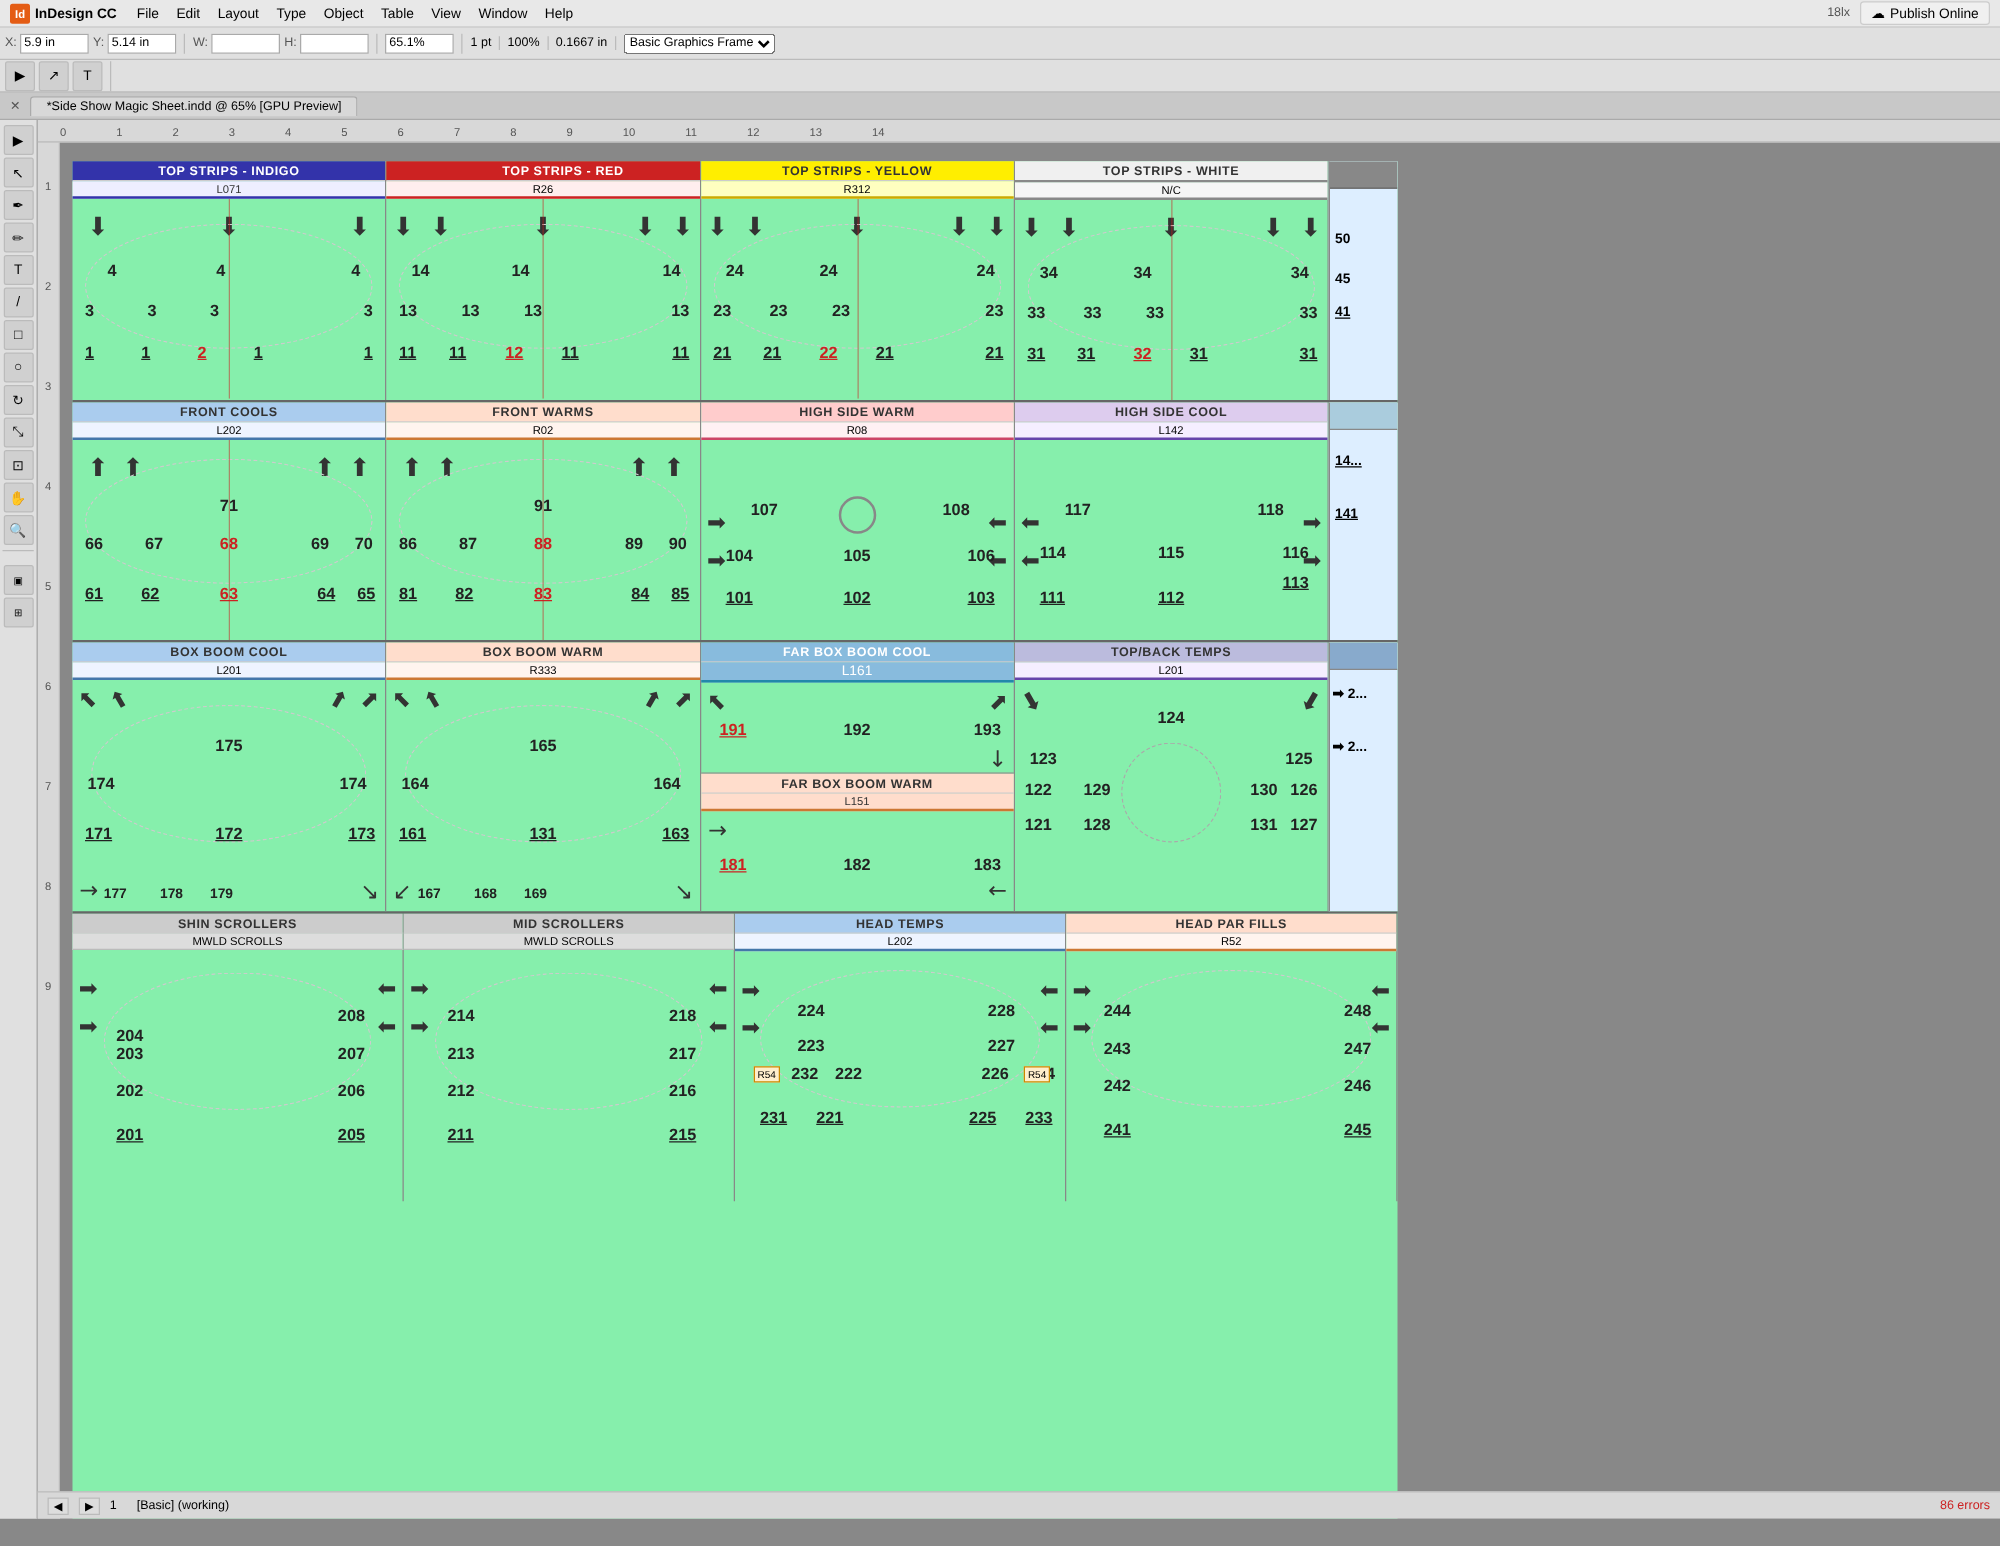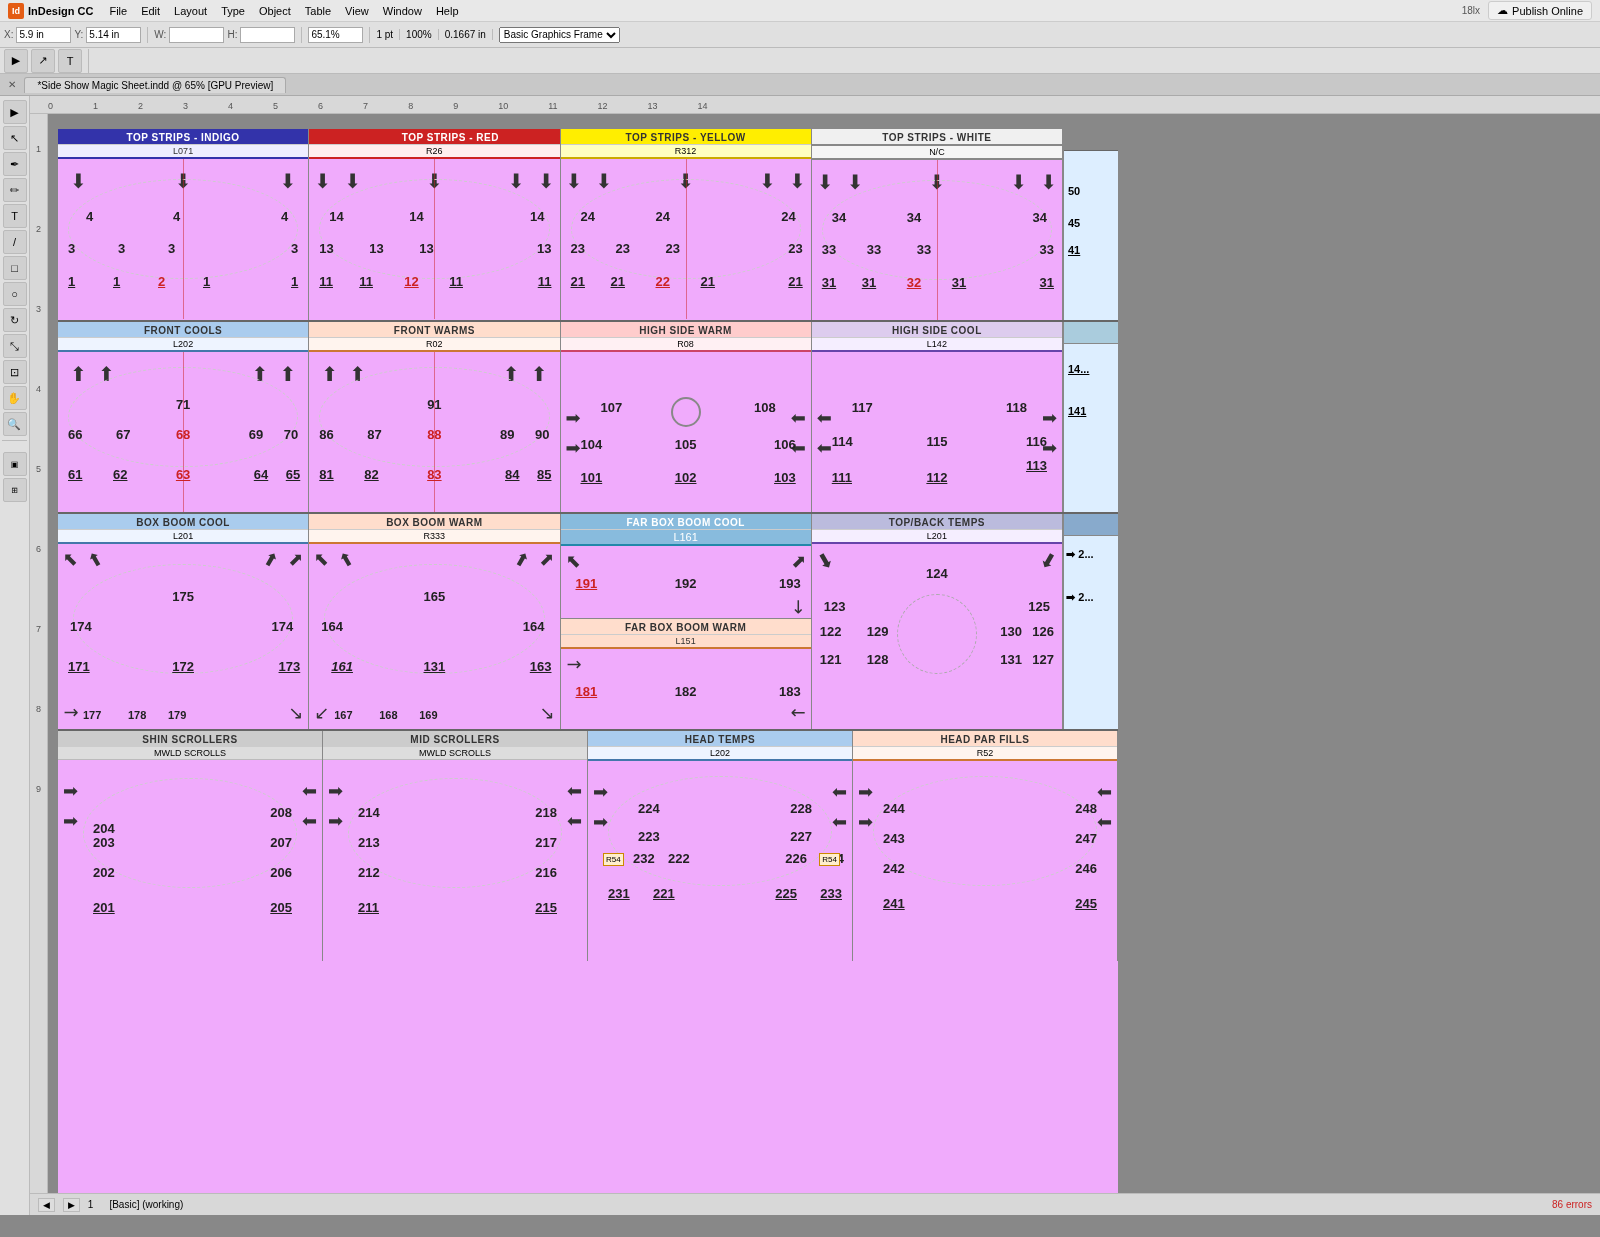--- a/index.html
+++ b/index.html
@@ -158,21 +158,21 @@
     #page-canvas {
       position: absolute;
       top: 18px;
       left: 18px;
       right: 0;
       bottom: 0;
       overflow: hidden;
     }
 
     #page-content {
-      background: #f0abfc;
+      background: #86efac;
       position: absolute;
       top: 15px;
       left: 10px;
       width: 1060px;
       min-height: 1100px;
     }
 
     .panel-header {
       text-align: center;
       font-size: 10px;
@@ -655,21 +655,21 @@
               <div class="panel-code code-orange">R333</div>
               <div style="position:relative; height:185px; overflow:hidden;">
                 <span class="arrow-diag" style="left:5px; top:5px; transform:rotate(-45deg);">⬆</span>
                 <span class="arrow-diag" style="left:30px; top:5px; transform:rotate(-30deg);">⬆</span>
                 <span class="arrow-diag" style="right:30px; top:5px; transform:rotate(30deg);">⬆</span>
                 <span class="arrow-diag" style="right:5px; top:5px; transform:rotate(45deg);">⬆</span>
                 <div style="position:absolute; top:20px; left:15px; right:15px; height:110px; border:1px dashed #ccc; border-radius:50%;"></div>
                 <span class="num-label" style="left:50%; top:45px; transform:translateX(-50%);">165</span>
                 <span class="num-label" style="left:12px; top:75px;">164</span>
                 <span class="num-label" style="right:15px; top:75px;">164</span>
-                <span class="num-label underlined" style="left:22px; top:115px;font-style:italic;">161</span>
+                <span class="num-label underlined" style="left:10px; top:115px;">161</span>
                 <span class="num-label underlined" style="left:50%; top:115px; transform:translateX(-50%);">131</span>
                 <span class="num-label underlined" style="right:8px; top:115px;">163</span>
                 <span class="arrow-diag" style="left:5px; bottom:5px;">↙</span>
                 <span class="num-label" style="left:25px; bottom:8px; font-size:11px;">167</span>
                 <span class="num-label" style="left:70px; bottom:8px; font-size:11px;">168</span>
                 <span class="num-label" style="left:110px; bottom:8px; font-size:11px;">169</span>
                 <span class="arrow-diag" style="right:5px; bottom:5px;">↘</span>
               </div>
             </div>
 

